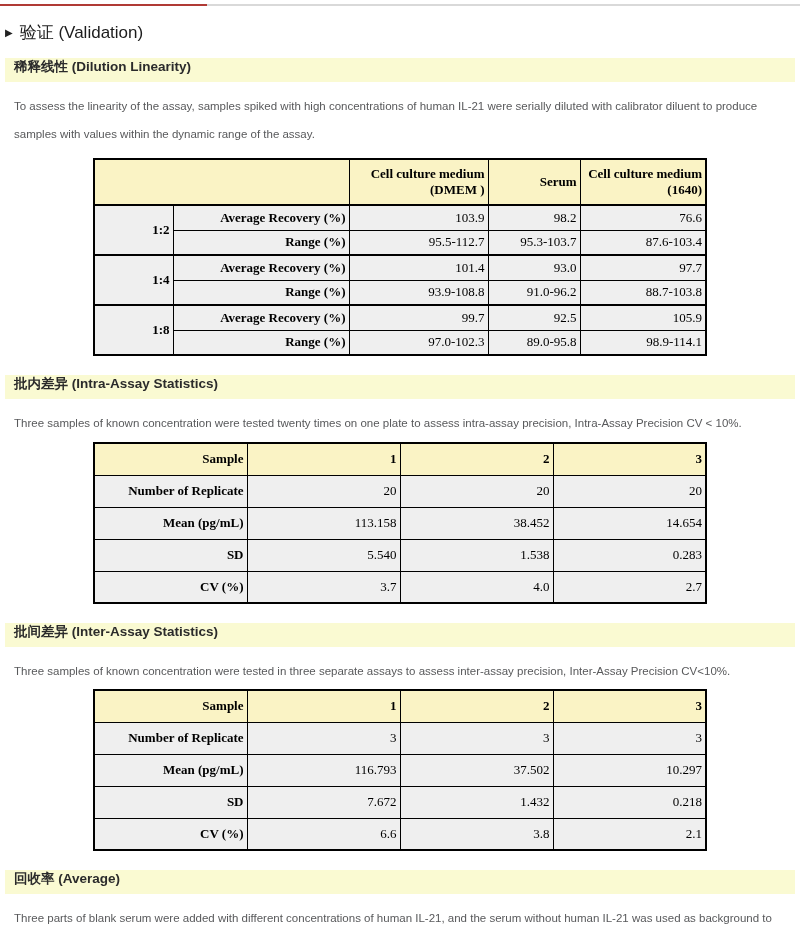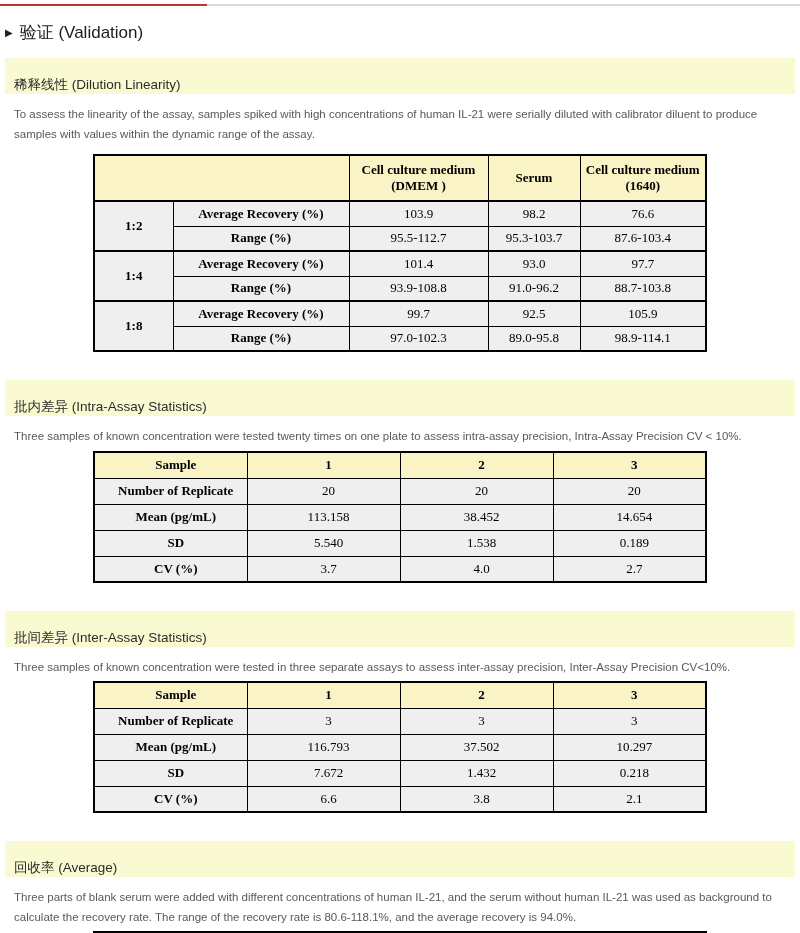--- a/index.html
+++ b/index.html
@@ -24,44 +24,44 @@
     cursor: pointer;
   }
   .page-title .tri {
     font-size: 10px; color: #222; margin-right: 7px; line-height: 1;
   }
 
   
   .section-bar {
     margin: 0 5px 0 5px;
     background: #fafad2;
-    height: 36px;
-    display: flex; align-items: flex-end;
+    height: 24px;
+    display: flex; align-items: flex-start;
     padding-left: 9px;
-    font-size: 13.5px; color: #2b2b2b;
+    font-size: 13.5px; color: #2b2b2b; font-weight: bold;
   }
   .mt-title { margin-top: 14px; }
-  .mt-sect  { margin-top: 28px; }
+  .mt-sect  { margin-top: 19px; }
 
   
   .para {
     margin: 10px 18px 0 14px;
     font-size: 11.5px;
-    line-height: 20px;
+    line-height: 28px;
     color: #58595b;
   }
 
   
   table {
     border-collapse: collapse;
     margin-left: 93px;
     background: #efefef;
     font-family: "Liberation Serif", "DejaVu Serif", serif;
     color: #000;
-    text-align: center;
+    text-align: right;
     table-layout: fixed;
     empty-cells: show;
   }
   th, td {
     border: 1px solid #000;
     padding: 0 3px;
     overflow: hidden;
   }
   table { border: 2px solid #000; }
   th { background: #faf3c5; font-weight: bold; font-size: 13px; }
@@ -69,21 +69,21 @@
   td.lbl { font-weight: bold; }
 
   
   .tbl-dilution { margin-top: 10px; }
   .tbl-dilution th { height: 46px; }
   .tbl-dilution td { height: 25px; }
   .tbl-dilution tr.group-start td { border-top: 2px solid #000; }
 
   
   .tbl-stats { margin-top: 5px; }
-  .tbl-stats th, .tbl-stats td { height: 26px; padding-left: 13px; }
+  .tbl-stats th, .tbl-stats td { height: 32px; padding-left: 13px; }
   .tbl-stats3 { margin-top: 4px; }
 </style>
 </head>
 <body>
 
 <div class="top-rule">
   <span class="red"></span>
   <span class="gray"></span>
 </div>
 
@@ -182,21 +182,21 @@
   <tr>
     <td class="lbl">Mean (pg/mL)</td>
     <td>113.158</td>
     <td>38.452</td>
     <td>14.654</td>
   </tr>
   <tr>
     <td class="lbl">SD</td>
     <td>5.540</td>
     <td>1.538</td>
-    <td>0.189</td>
+    <td>0.283</td>
   </tr>
   <tr>
     <td class="lbl">CV (%)</td>
     <td>3.7</td>
     <td>4.0</td>
     <td>2.7</td>
   </tr>
 </tbody>
   </table>
 

